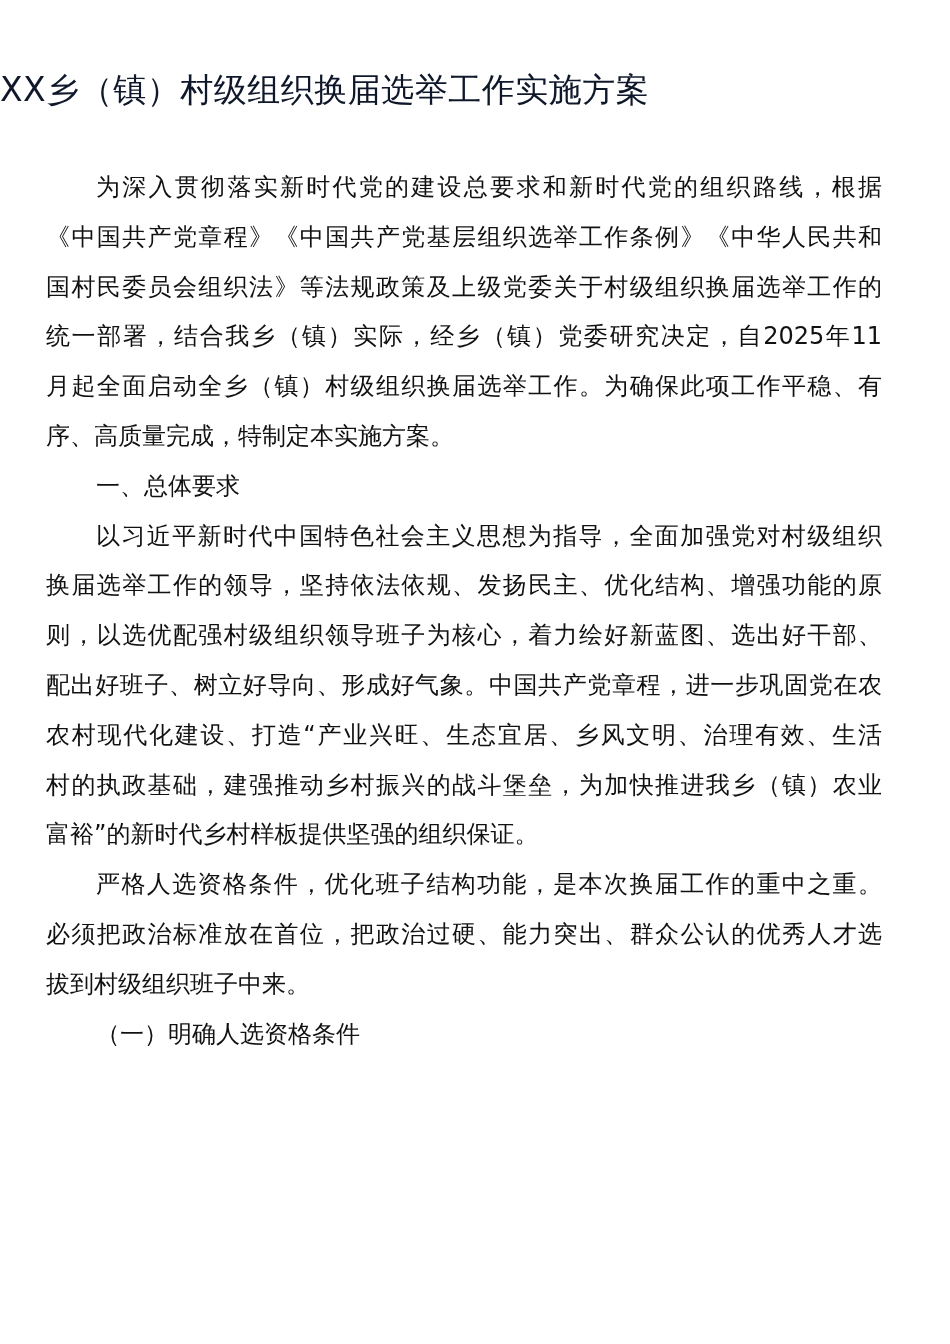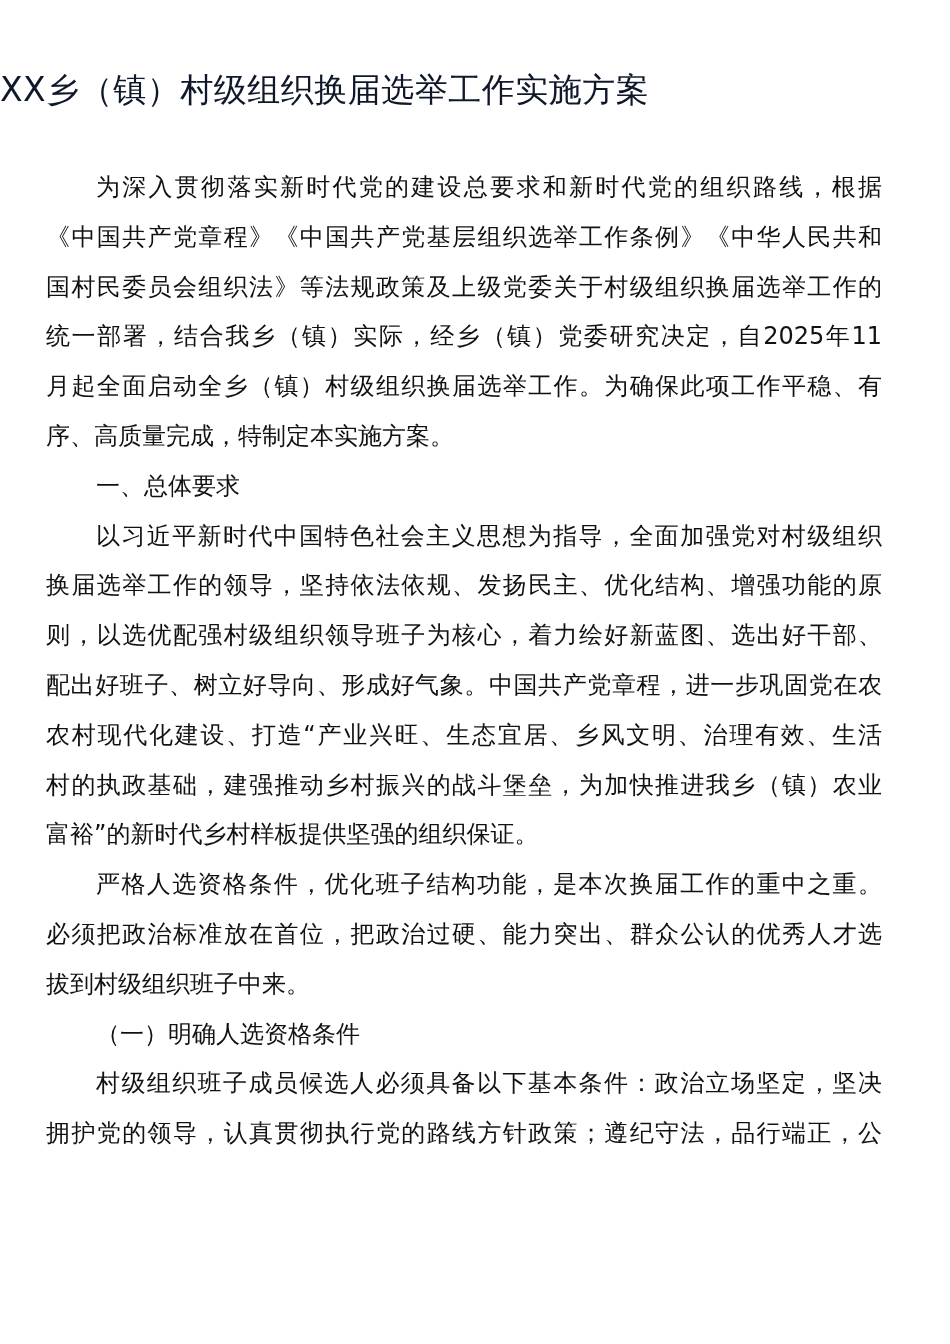--- a/index.html
+++ b/index.html
@@ -89,18 +89,14 @@
 
 
     <div>
       <div class="line indent">严格人选资格条件，优化班子结构功能，是本次换届工作的重中之重。</div>
       <div class="line">必须把政治标准放在首位，把政治过硬、能力突出、群众公认的优秀人才选</div>
       <div class="line last">拔到村级组织班子中来。</div>
     </div>
 
     <div class="line indent heading">（一）明确人选资格条件</div>
 
-    <div>
-      <div class="line indent">村级组织班子成员候选人必须具备以下基本条件：政治立场坚定，坚决</div>
-      <div class="line">拥护党的领导，认真贯彻执行党的路线方针政策；遵纪守法，品行端正，公</div>
-    </div>
   </div>
 </div>
 
 </body></html>

